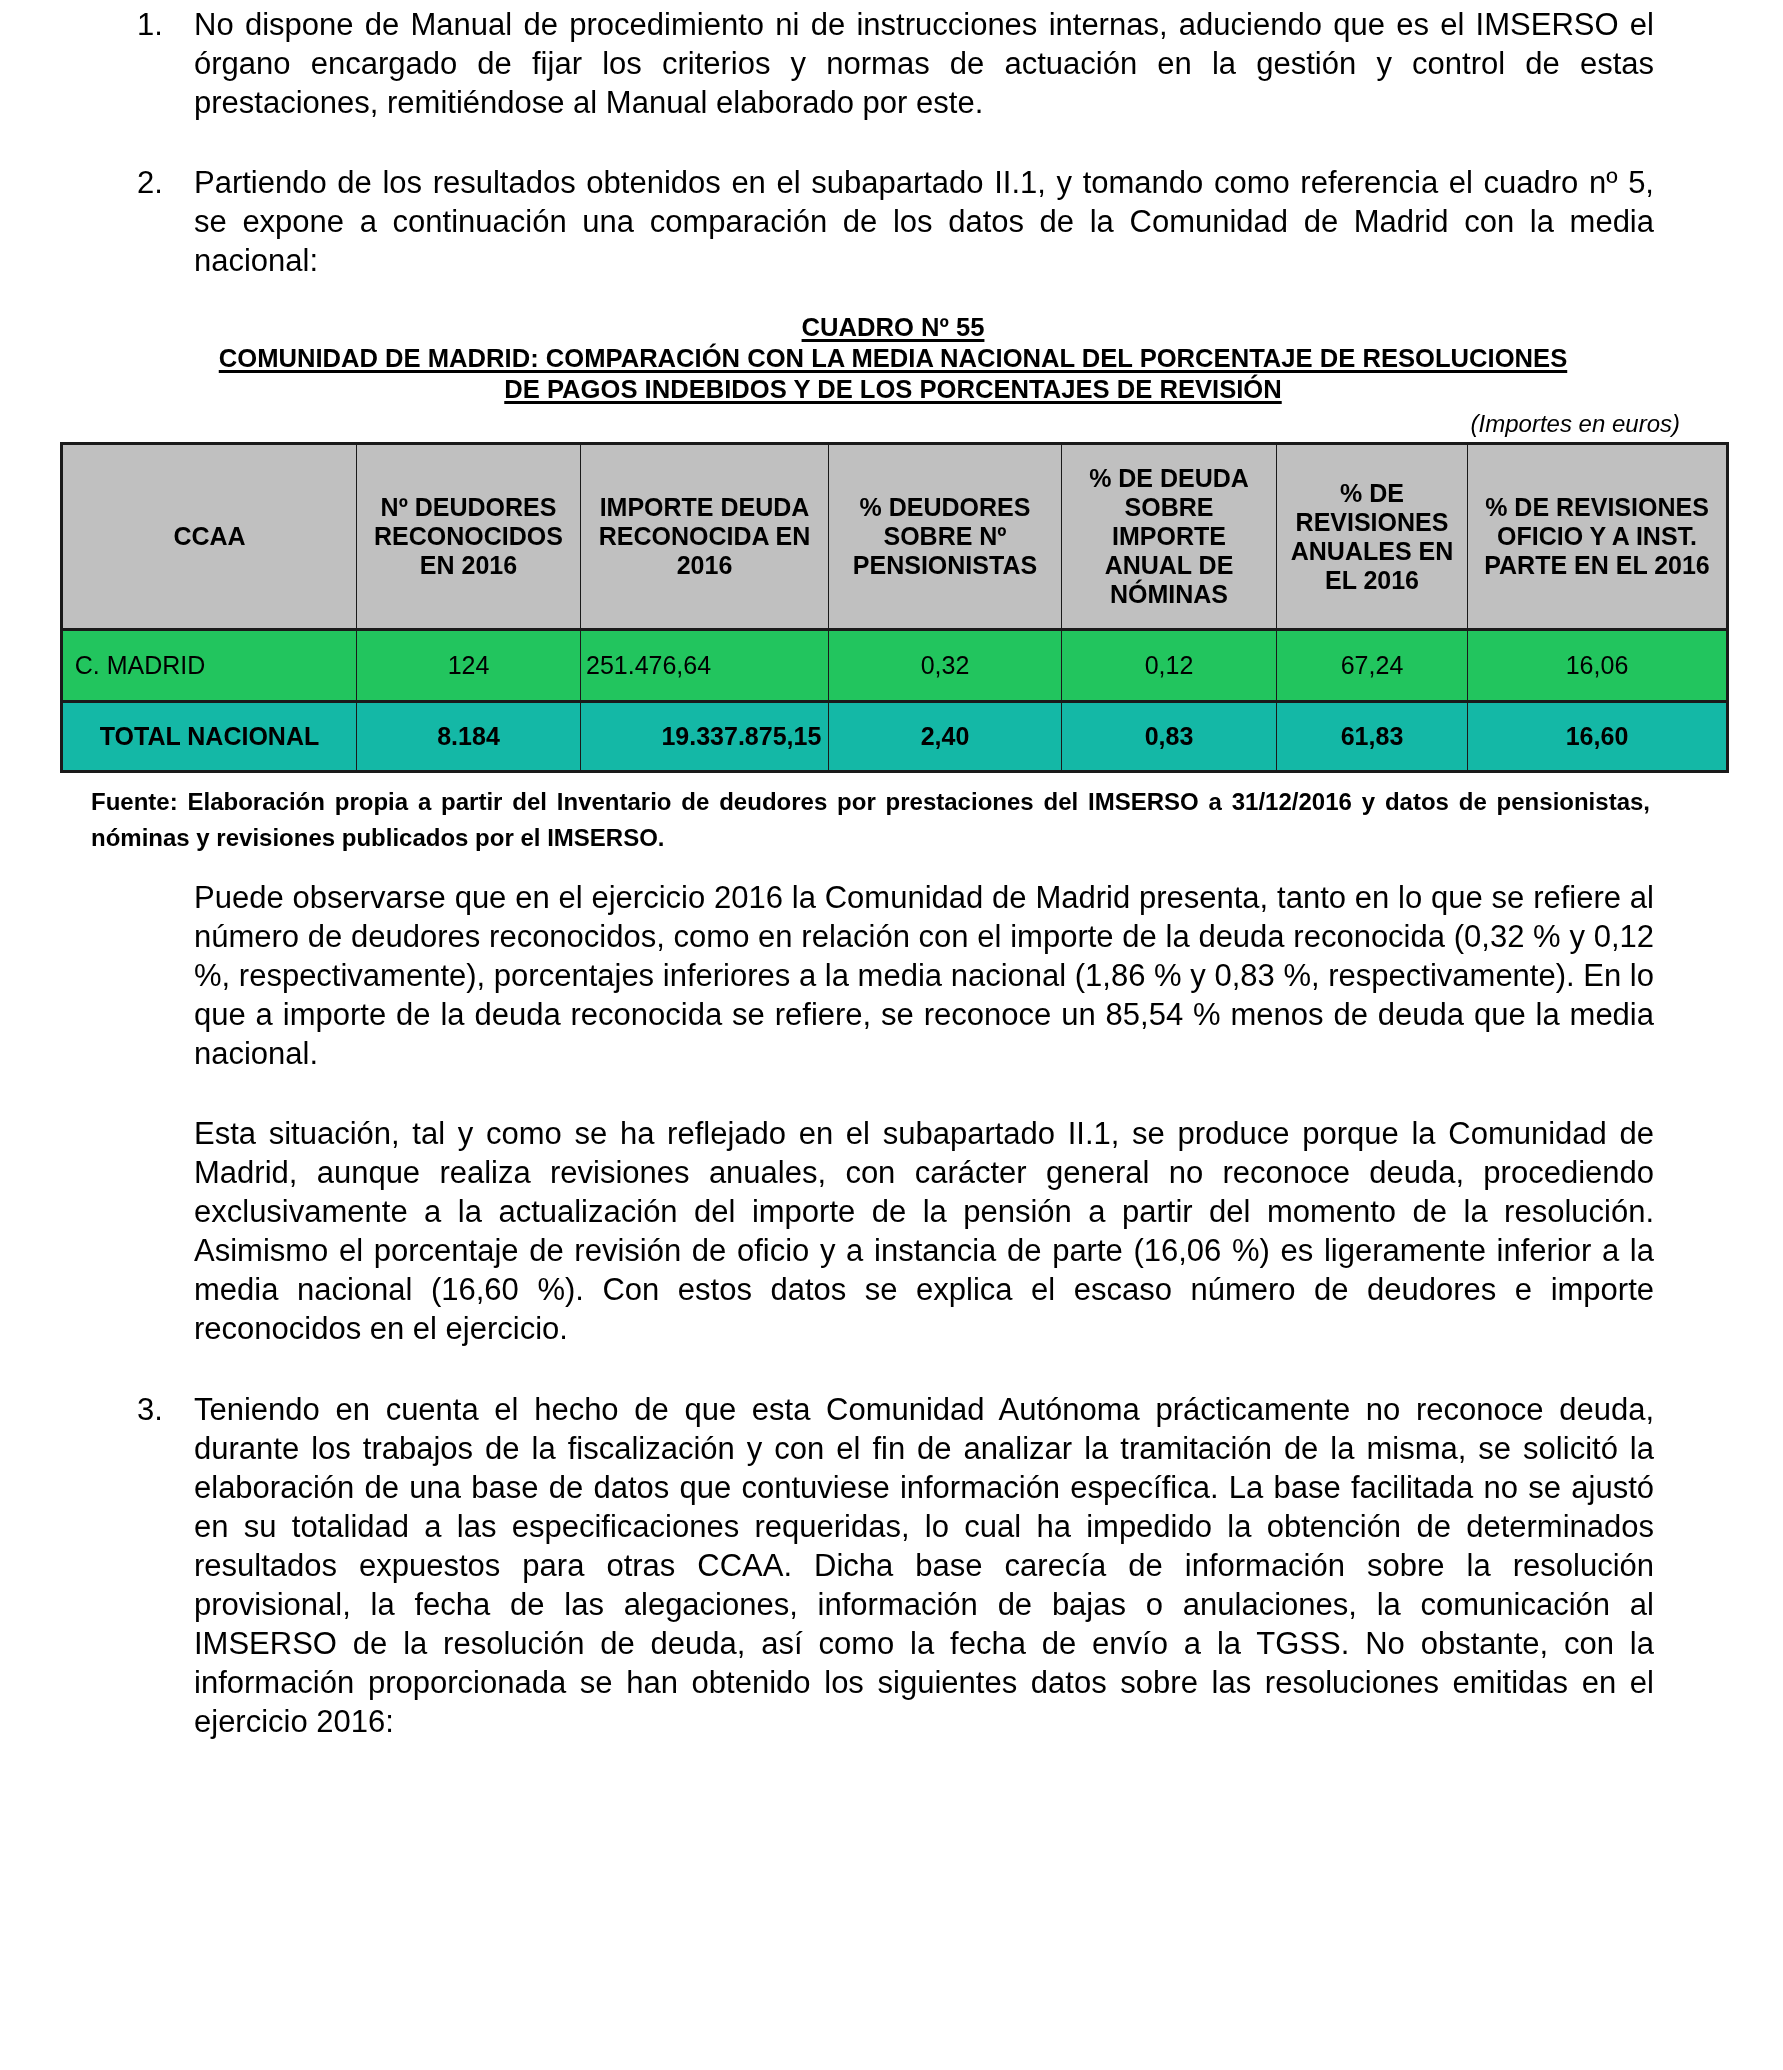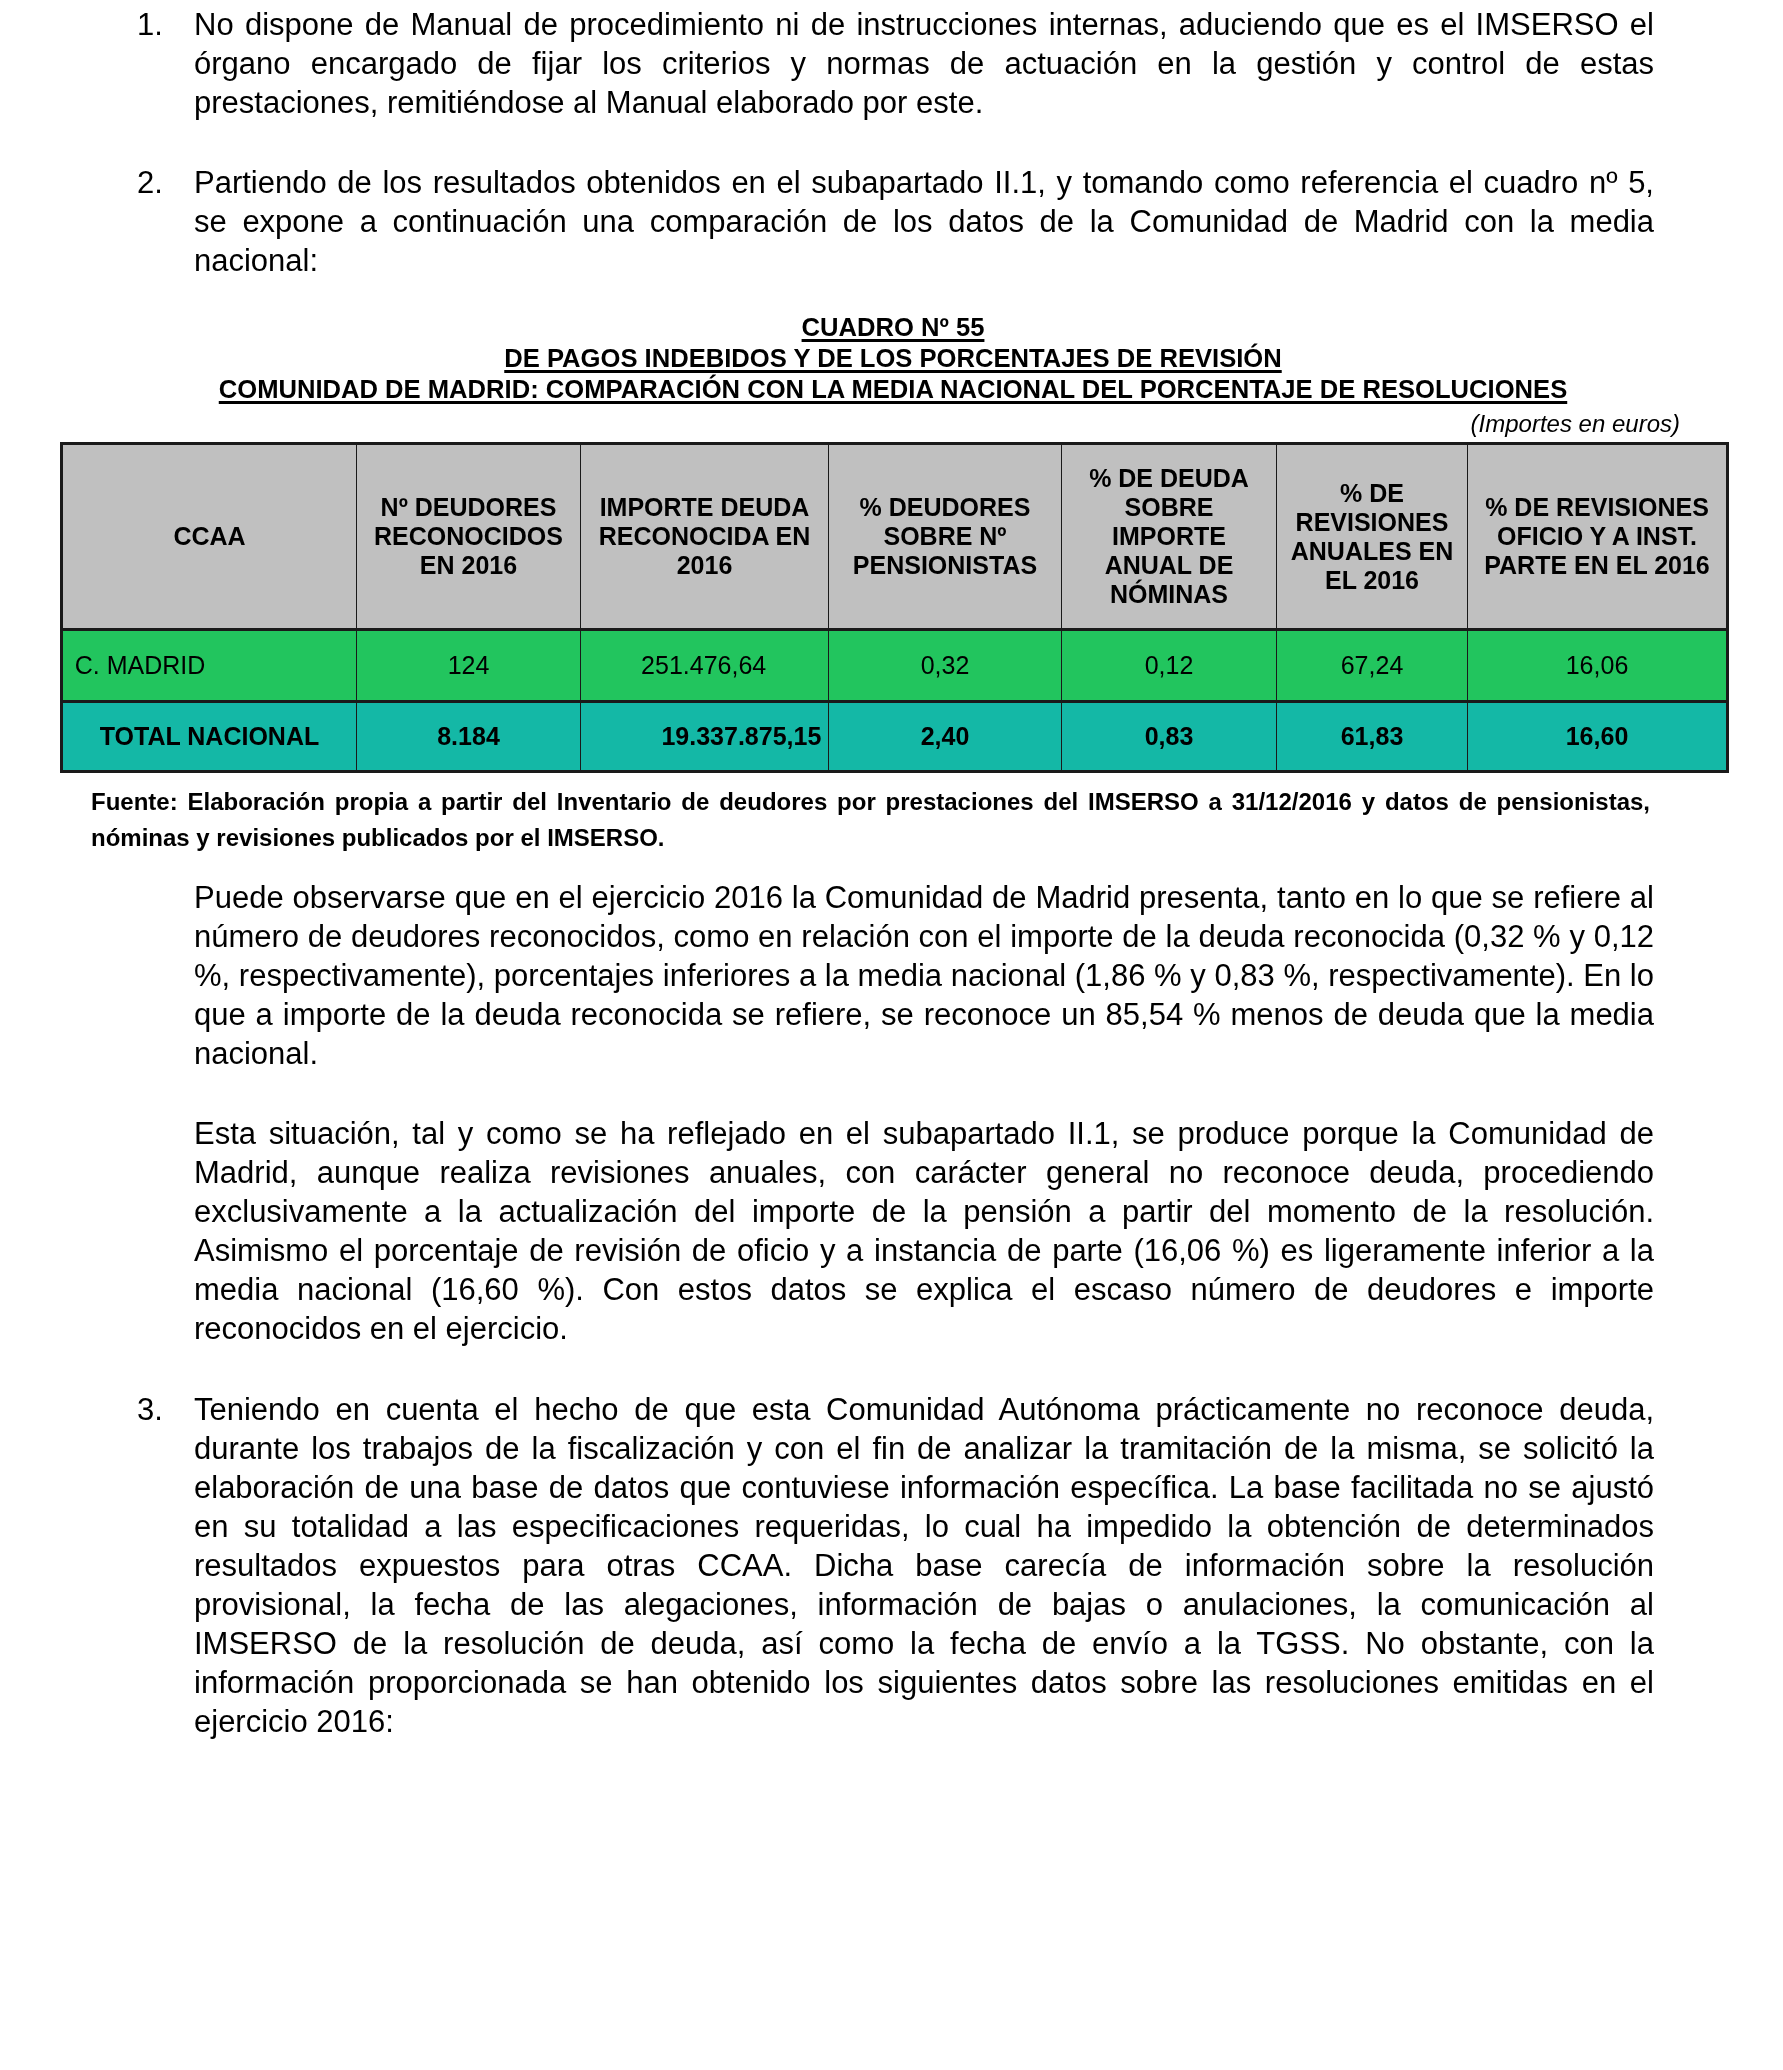--- a/index.html
+++ b/index.html
@@ -29,21 +29,21 @@
     border-collapse: collapse; border: 3.4px solid #1a1a1a; table-layout: fixed;
   }
   table.cuadro th, table.cuadro td {
     border: 1.7px solid #1a1a1a; padding: 0 5px; font-size: 25px; line-height: 29px;
   }
   table.cuadro thead th {
     background: #c0c0c0; font-weight: bold; height: 183px; text-align: center; vertical-align: middle;
   }
   table.cuadro tbody tr.madrid td { background: #22c55e; height: 69px; text-align: center; }
   table.cuadro tbody tr.madrid td.ccaa { text-align: left; padding-left: 11.7px; }
-  table.cuadro tbody tr.madrid td.importe { text-align: center; padding-right: 6.7px; }
+  table.cuadro tbody tr.madrid td.importe { text-align: left; padding-right: 6.7px; }
   table.cuadro tbody tr.total td { background: #14b8a6; height: 67px; font-weight: bold; text-align: center; }
   table.cuadro tbody tr.total td.importe { text-align: right; padding-right: 6.7px; }
   table.cuadro tbody tr.total { border-top: 3.4px solid #1a1a1a; }
   table.cuadro tbody tr.madrid { border-top: 3.4px solid #1a1a1a; }
   .source {
     position: absolute; left: 91px; top: 784px; width: 1559px; font-size: 24px; line-height: 36px;
     text-align: justify; text-align-last: left; font-weight: bold;
   }
 </style>
 </head>
@@ -54,22 +54,22 @@
   <span>No dispone de Manual de procedimiento ni de instrucciones internas, aduciendo que es el IMSERSO el órgano encargado de fijar los criterios y normas de actuación en la gestión y control de estas prestaciones, remitiéndose al Manual elaborado por este.</span>
 </div>
 
 <div class="para numbered" style="top:163px;">
   <span class="num">2.</span>
   <span>Partiendo de los resultados obtenidos en el subapartado II.1, y tomando como referencia el cuadro nº 5, se expone a continuación una comparación de los datos de la Comunidad de Madrid con la media nacional:</span>
 </div>
 
 <div class="title-block">
   <div><span>CUADRO Nº 55</span></div>
+  <div><span>COMUNIDAD DE MADRID: COMPARACIÓN CON LA MEDIA NACIONAL DEL PORCENTAJE DE RESOLUCIONES</span></div>
   <div><span>DE PAGOS INDEBIDOS Y DE LOS PORCENTAJES DE REVISIÓN</span></div>
-  <div><span>COMUNIDAD DE MADRID: COMPARACIÓN CON LA MEDIA NACIONAL DEL PORCENTAJE DE RESOLUCIONES</span></div>
 </div>
 <div class="units">(Importes en euros)</div>
 
 <table class="cuadro">
   <colgroup>
     <col style="width:295px">
       <col style="width:224px">
       <col style="width:248px">
     <col style="width:233px">
       <col style="width:215px">

